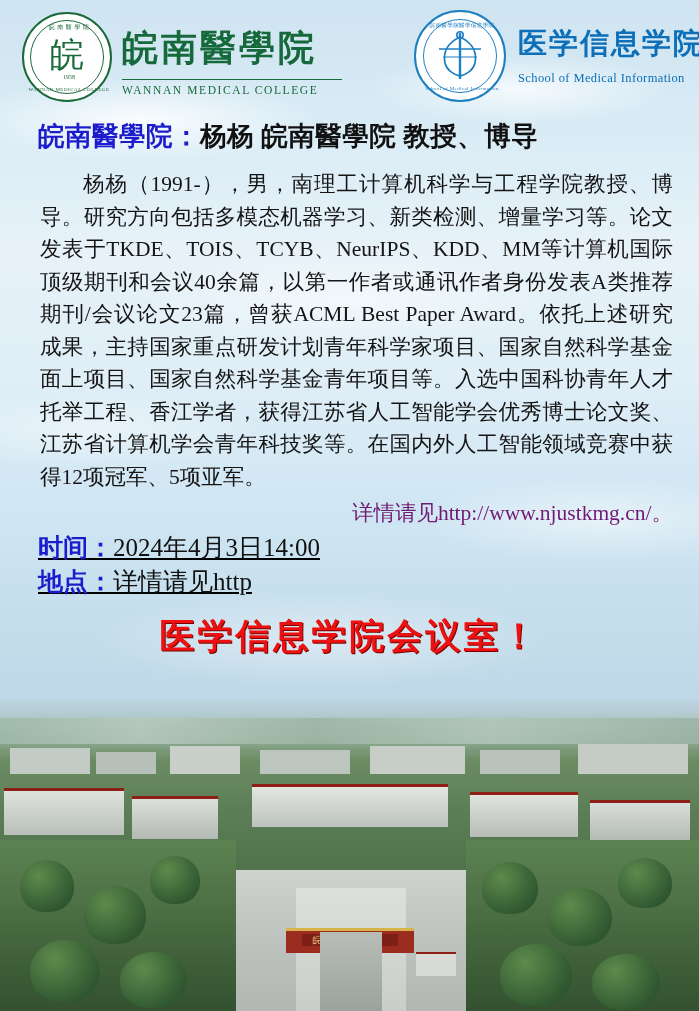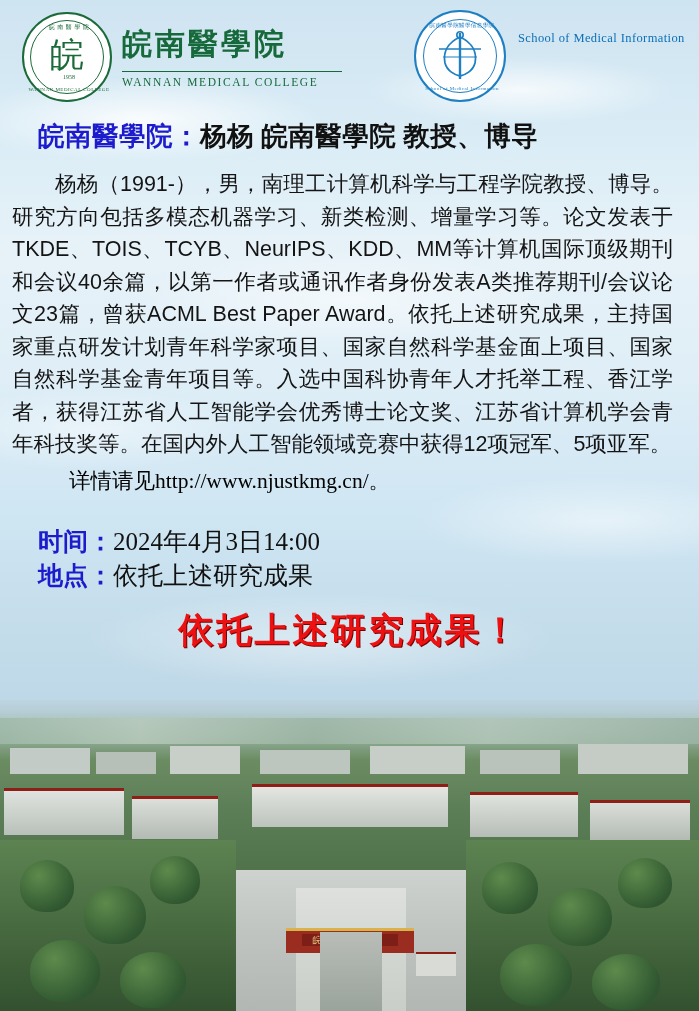--- a/index.html
+++ b/index.html
@@ -159,21 +159,21 @@
     text-align: center;
     color: #1b6b3a;
     font-size: 6px;
   }
   .logo-left-text {
     position: absolute;
     left: 100px; top: 14px;
     width: 220px;
   }
   .cn-name {
-    font-size: 30px;
+    font-size: 36px;
     font-weight: bold;
     color: #16693a;
     letter-spacing: 3px;
     font-family: "Liberation Serif", serif;
     white-space: nowrap;
   }
   .en-name {
     margin-top: 6px;
     font-size: 11.5px;
     color: #16693a;
@@ -251,38 +251,40 @@
     font-size: 26.5px;
     letter-spacing: .5px;
     white-space: nowrap;
     font-family: "Liberation Serif", serif;
   }
   .line-title { margin: 0 0 6px 38px; }
   .line-guest { margin: 0 0 4px 38px; }
   .lbl { color: #1c1ccd; }
   .val { color: #111111; }
   .body-text {
-    margin: 14px 26px 0 12px;
+    margin: 14px 26px 0 40px;
     font-size: 21.5px;
     line-height: 32.5px;
     color: #141414;
     text-align: justify;
     text-indent: 2em;
-    font-family: Liberation Sans, sans-serif;
+    font-family: Liberation Serif, serif;
   }
   .body-more {
     margin: 4px 26px 0 26px;
     font-size: 21.5px;
     line-height: 32px;
-    color: #000000;
+    color: #701a75;
     text-indent: 2em;
     font-family: "Liberation Serif", serif;
+    text-align: right;
   }
   .meta {
-    margin: 28px 0 0 38px;
+    margin: 2px 0 0 38px;
+    text-decoration: underline;
   }
   .meta-row {
     font-size: 25px;
     line-height: 34px;
     white-space: nowrap;
     font-family: "Liberation Serif", serif;
   }
   .meta-row .lbl { font-weight: bold; }
   .welcome {
     margin: 14px 0 0 0;
@@ -364,20 +366,21 @@
           <path d="M29 4 L29 50" stroke="#1e7fc2" stroke-width="2.4" fill="none"></path>
           <path d="M29 8 C16 14, 12 24, 14 34 C16 42, 24 46, 29 47" stroke="#1e7fc2" stroke-width="1.8" fill="none"></path>
           <path d="M29 8 C42 14, 46 24, 44 34 C42 42, 34 46, 29 47" stroke="#1e7fc2" stroke-width="1.8" fill="none"></path>
           <path d="M8 20 H50" stroke="#1e7fc2" stroke-width="1.6"></path>
           <path d="M12 28 H46" stroke="#1e7fc2" stroke-width="1.2"></path>
           <circle cx="29" cy="6" r="3.2" stroke="#1e7fc2" stroke-width="1.6" fill="none"></circle>
         </svg>
         <div class="badge-bottom-text">School of Medical Information</div>
       </div>
       <div class="logo-right-text">
+        <div class="cn-name2">医学信息学院</div>
         <div class="en-name2">School of Medical Information</div>
       </div>
     </div>
   </div>
 
   <div class="content">
 
 
     <div class="line-guest">
       <span class="lbl">皖南醫學院：</span><span class="val">杨杨 皖南醫學院 教授、博导</span>
@@ -385,20 +388,20 @@
 
     <div class="body-text">杨杨（1991-），男，南理工计算机科学与工程学院教授、博导。研究方向包括多模态机器学习、新类检测、增量学习等。论文发表于TKDE、TOIS、TCYB、NeurIPS、KDD、MM等计算机国际顶级期刊和会议40余篇，以第一作者或通讯作者身份发表A类推荐期刊/会议论文23篇，曾获ACML Best Paper Award。依托上述研究成果，主持国家重点研发计划青年科学家项目、国家自然科学基金面上项目、国家自然科学基金青年项目等。入选中国科协青年人才托举工程、香江学者，获得江苏省人工智能学会优秀博士论文奖、江苏省计算机学会青年科技奖等。在国内外人工智能领域竞赛中获得12项冠军、5项亚军。</div>
 
     <div class="body-more">详情请见http://www.njustkmg.cn/。</div>
 
     <div class="meta">
       <div class="meta-row">
         <span class="lbl">时间：</span><span class="val">2024年4月3日14:00</span>
       </div>
       <div class="meta-row">
-        <span class="lbl">地点：</span><span class="val">依托上述研究成果</span>
+        <span class="lbl">地点：</span><span class="val">详情请见http</span>
       </div>
     </div>
 
-    <div class="welcome">依托上述研究成果！</div>
+    <div class="welcome">医学信息学院会议室！</div>
   </div>
 
 </div>
 
 </body></html>

